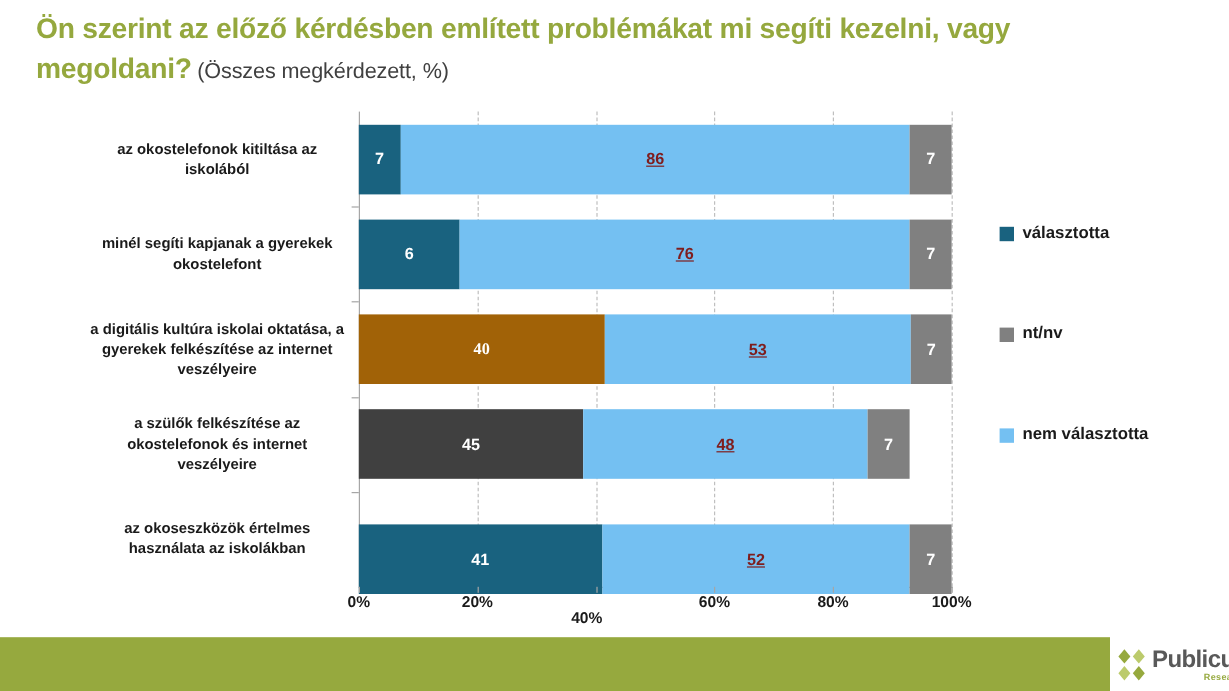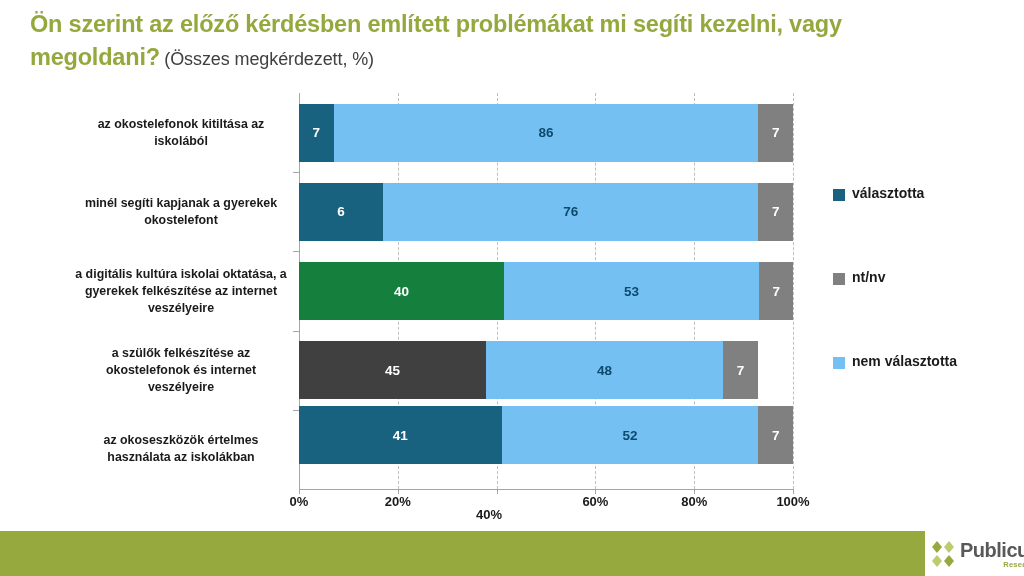--- a/index.html
+++ b/index.html
@@ -109,21 +109,21 @@
     display: flex;
     align-items: center;
     justify-content: center;
     color: #ffffff;
     font-size: 13.5px;
     font-weight: bold;
     box-sizing: border-box;
     overflow: hidden;
   }
   .seg-0 { background: #19627F; }
-  .seg-1 { background: #74C0F2; color: #0c4a6e; }
+  .seg-1 { background: #74C0F2; color: #7f1d1d; text-decoration: underline; }
   .seg-2 { background: #808080; }
 
   
   .cat-label {
     position: absolute;
     right: 0;
     width: 212px;
     text-align: center;
     font-size: 12.4px;
     font-weight: bold;
@@ -257,30 +257,30 @@
         <div class="seg seg-0" style="width: 34.58px; background: rgb(25, 98, 127);">7</div>
         <div class="seg seg-1" style="width: 424.84px; background: rgb(116, 192, 242);">86</div>
         <div class="seg seg-2" style="width: 34.58px; background: rgb(128, 128, 128);">7</div>
       </div>
       <div class="bar-row" style="top: 89.8px;">
         <div class="seg seg-0" style="width: 83.98px; background: rgb(25, 98, 127);">6</div>
         <div class="seg seg-1" style="width: 375.44px; background: rgb(116, 192, 242);">76</div>
         <div class="seg seg-2" style="width: 34.58px; background: rgb(128, 128, 128);">7</div>
       </div>
       <div class="bar-row" style="top: 169px;">
-        <div class="seg seg-0" style="width: 210px; background: #15803d;">40</div>
+        <div class="seg seg-0" style="width: 210px; background: #a16207; font-family: Liberation Serif, serif;">40</div>
         <div class="seg seg-1" style="width: 261.82px; background: rgb(116, 192, 242);">53</div>
         <div class="seg seg-2" style="width: 34.58px; background: rgb(128, 128, 128);">7</div>
       </div>
       <div class="bar-row" style="top: 248.2px;">
         <div class="seg seg-0" style="width: 187px; background: #404040;">45</div>
         <div class="seg seg-1" style="width: 237.12px; background: rgb(116, 192, 242);">48</div>
         <div class="seg seg-2" style="width: 34.58px; background: rgb(128, 128, 128);">7</div>
       </div>
-      <div class="bar-row" style="top: 313px; justify-content: center;">
+      <div class="bar-row" style="top: 344px; justify-content: center;">
         <div class="seg seg-0" style="width: 202.54px; background: rgb(25, 98, 127);">41</div>
         <div class="seg seg-1" style="width: 256.88px; background: rgb(116, 192, 242);">52</div>
         <div class="seg seg-2" style="width: 34.58px; background: rgb(128, 128, 128);">7</div>
       </div>
     </div>
 
   <div id="x-labels">
       <div class="x-label" style="left: 0px;">0%</div>
       <div class="x-label" style="left: 98.8px;">20%</div>
       <div class="x-label" style="left: 190px; margin-top: 13px;">40%</div>

